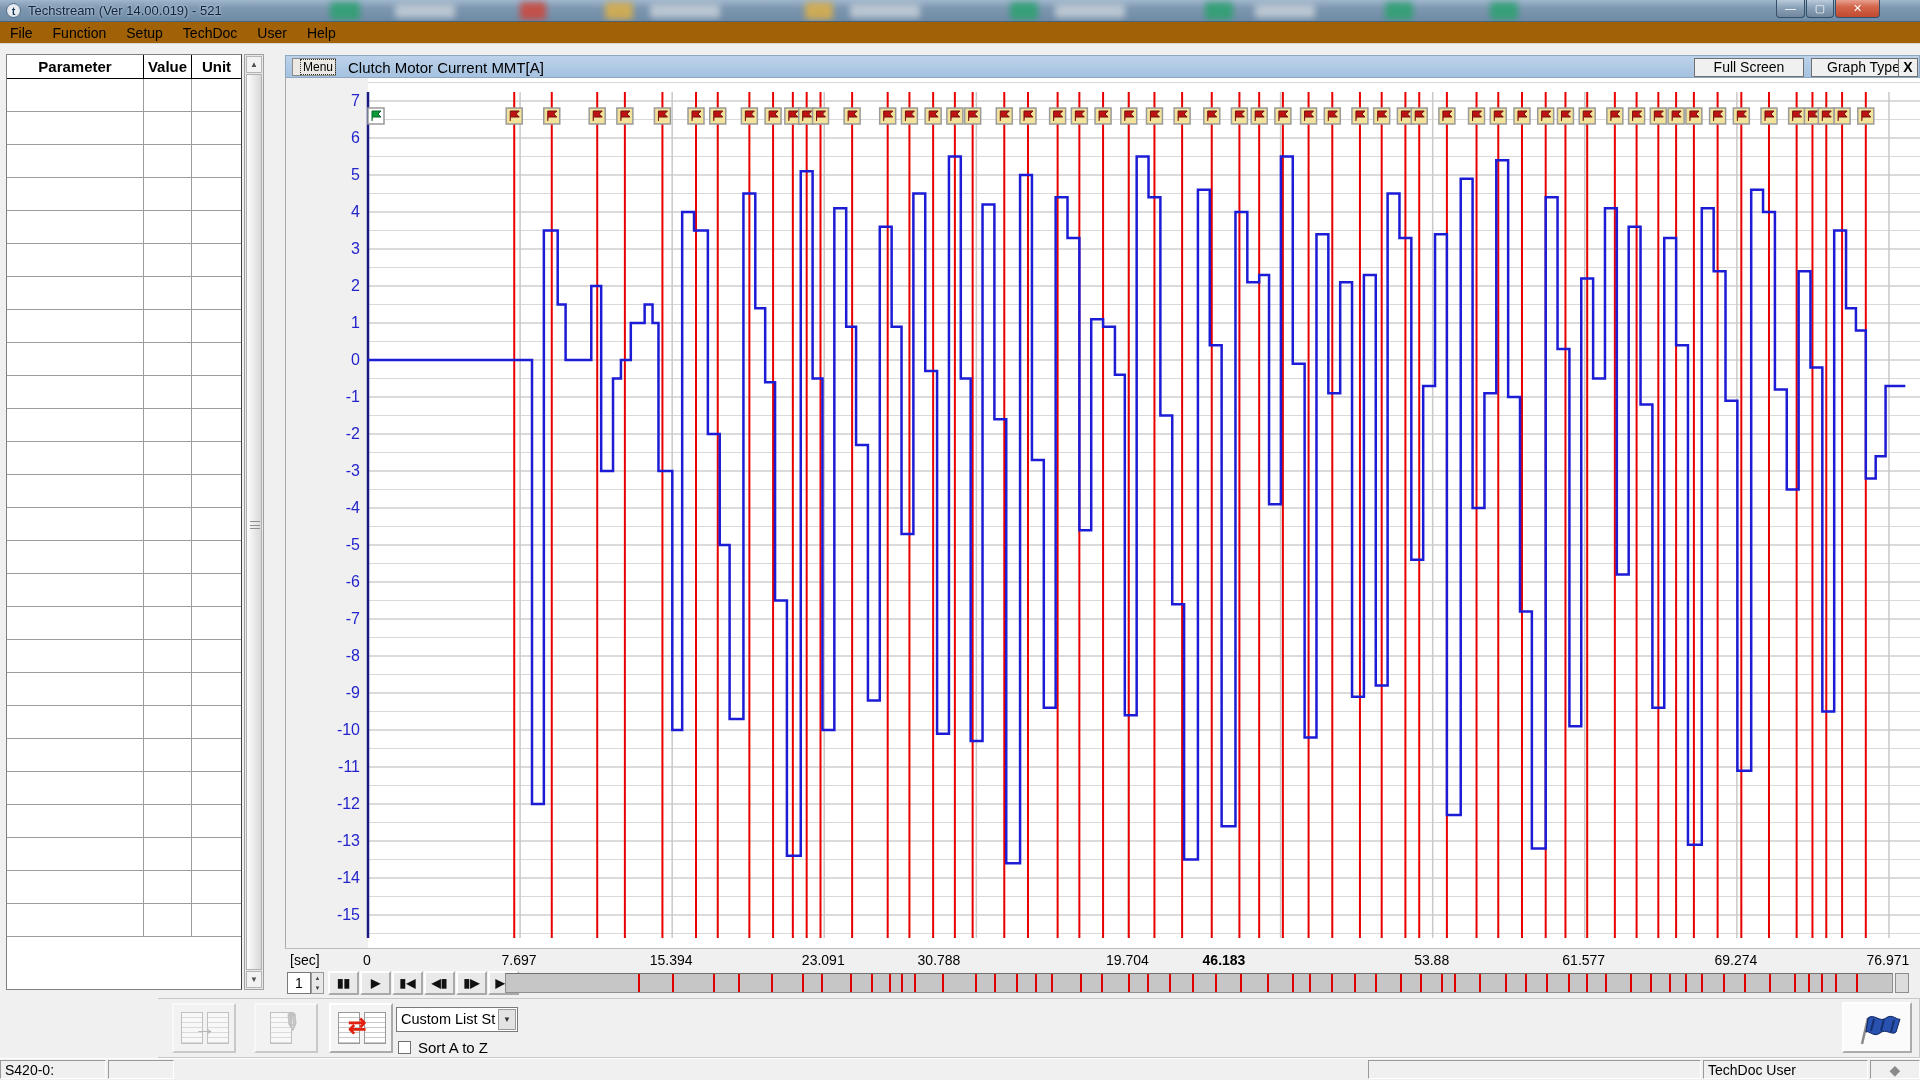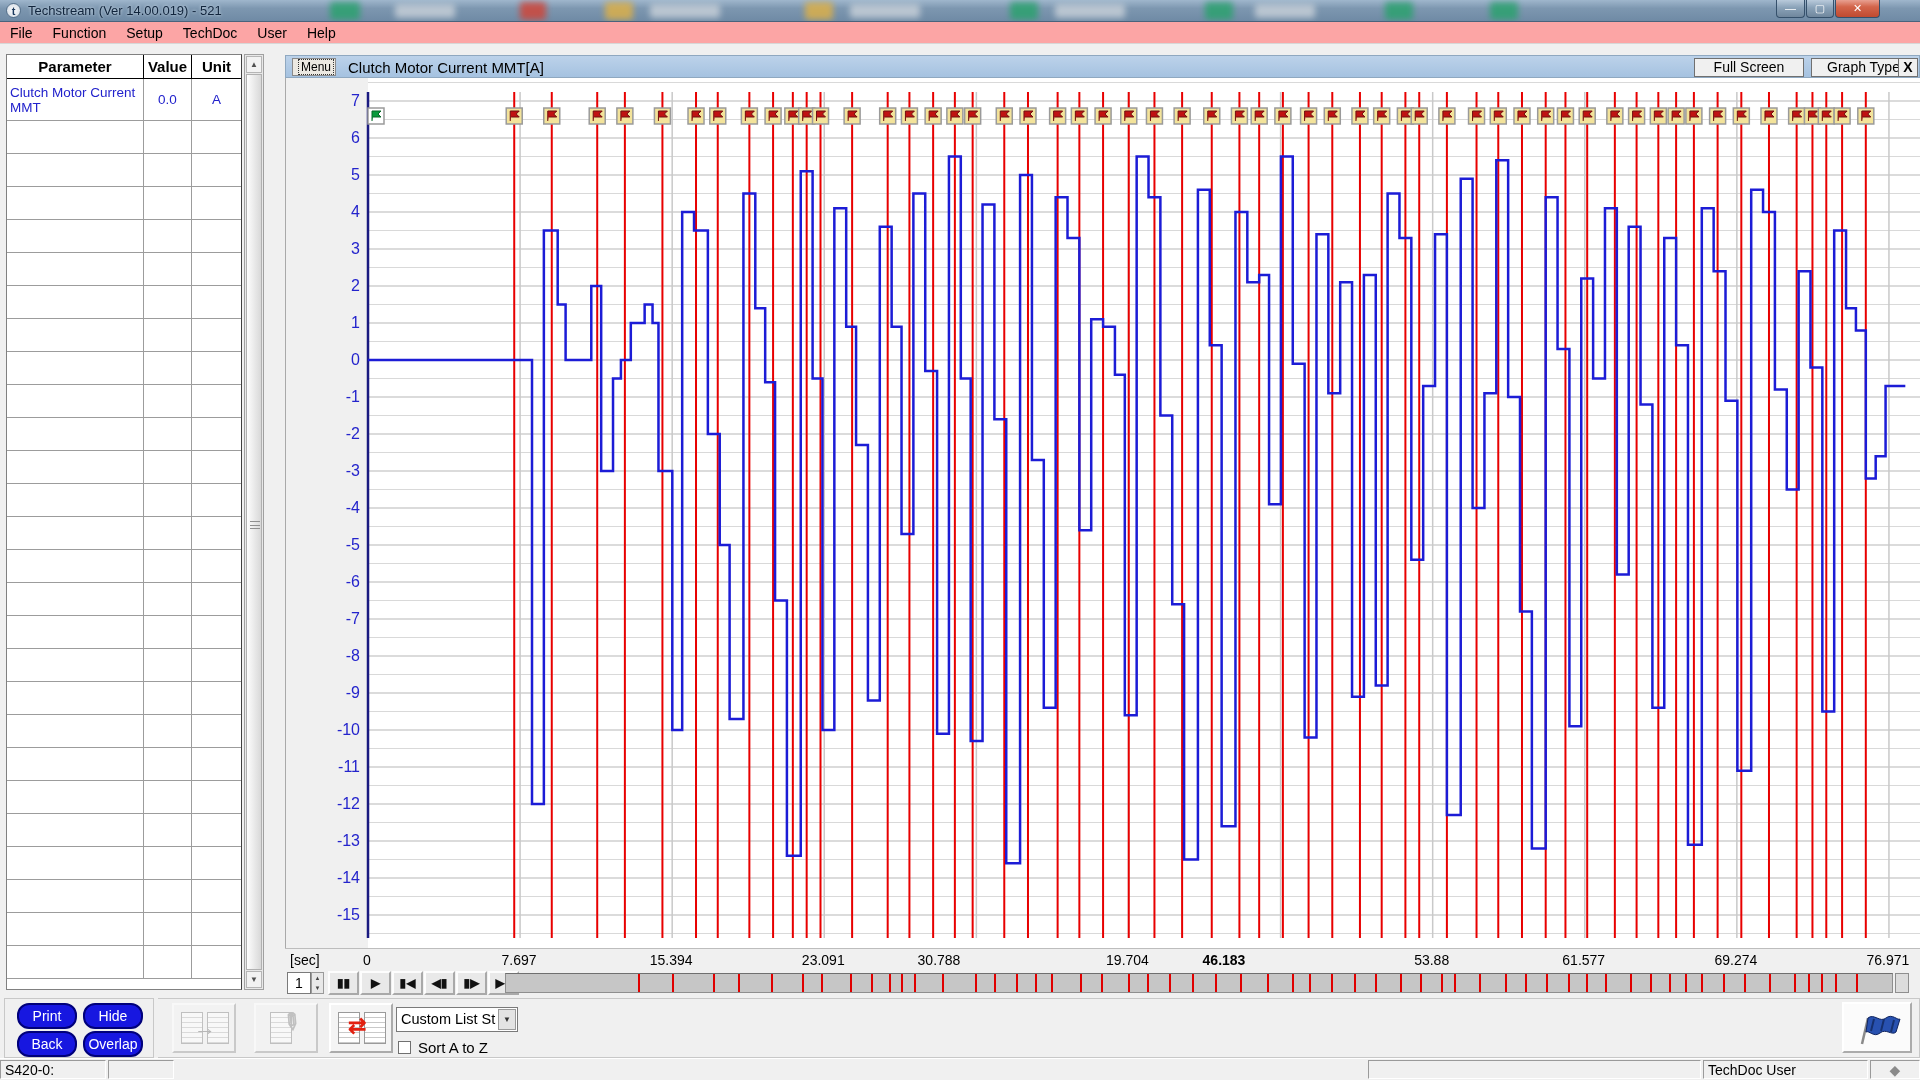--- a/index.html
+++ b/index.html
@@ -19,21 +19,21 @@
     text-shadow:0 0 3px #dce8f2; white-space:nowrap; }
   .winbtn { top:0; height:18px; border:1px solid #35506b; border-top:none;
     border-radius:0 0 4px 4px; color:#fff; text-align:center; line-height:16px;
     font-size:11px; background:linear-gradient(#b9cadb,#8aa2b8 45%,#70879d); }
   #btn-min  { left:1776px; width:29px; }
   #btn-max  { left:1806px; width:28px; }
   #btn-close{ left:1835px; width:45px;
     background:linear-gradient(#e8a091,#d3654b 40%,#c04a30); }
 
   
-  #menubar { left:0; top:22px; width:1920px; height:22px; background:#fca5a5;
+  #menubar { left:0; top:22px; width:1920px; height:22px; background:#a16207;
     border-bottom:1px solid #d7d7d7; }
   .menu-item { display:inline-block; padding:3px 10px 0 10px; font-size:14px; color:#000; height:22px; }
 
   
   #param-table { left:6px; top:54px; width:236px; height:936px; background:#fff;
     border:1px solid #808080; border-right:1px solid #404040; }
   .tbl-header { display:flex; height:24px; border-bottom:1px solid #000;
     font-weight:bold; font-size:15px; }
   .tbl-header div { border-right:1px solid #000; display:flex; align-items:center; justify-content:center; }
   .col-p { width:137px; } .col-v { width:48px; } .col-u { width:49px; border-right:none!important; }
@@ -48,21 +48,21 @@
   #tbl-thumb { position:absolute; left:1px; top:19px; width:16px; height:896px;
     background:linear-gradient(90deg,#fdfdfd,#d8d8d8); border:1px solid #b0b0b0; }
   #tbl-grip { position:absolute; left:3px; top:446px; width:10px; height:8px;
     border-top:1px solid #909090; border-bottom:1px solid #909090; }
   #tbl-grip::after { content:""; position:absolute; left:0; top:3px; width:10px; height:1px; background:#909090; }
 
   
   #graph-header { left:285px; top:55px; width:1635px; height:23px;
     background:linear-gradient(#bcd2ea,#a5c2e0); border:1px solid #8fa8c0; }
   #menu-btn { left:6px; top:2px; width:44px; height:18px; background:#ece9e2;
-    border:1px solid #8a8a8a; font-size:12px; text-align:left; line-height:16px;padding-left:6px; }
+    border:1px solid #8a8a8a; font-size:12px; text-align:right; line-height:16px; }
   #menu-btn span { outline:1px dotted #333; padding:0 2px; }
   #graph-title { left:62px; top:3px; font-size:15px; color:#000; }
   .hdr-btn { top:2px; height:19px; background:#f0f0f0; border:1px solid #707070;
     font-size:14px; text-align:center; line-height:17px; }
   #btn-fullscreen { left:1408px; width:110px; }
   #btn-graphtype  { left:1525px; width:105px; }
   #btn-x          { left:1612px; width:20px; font-weight:bold; }
 
   #plot-wrap { left:285px; top:78px; width:1635px; height:870px; background:#fff;
     border-left:1px solid #a9a9a9; }
@@ -140,25 +140,20 @@
 
 <div class="abs" id="menubar"><div class="menu-item">File</div><div class="menu-item">Function</div><div class="menu-item">Setup</div><div class="menu-item">TechDoc</div><div class="menu-item">User</div><div class="menu-item">Help</div></div>
 
 <div class="abs" id="param-table">
   <div class="tbl-header">
     <div class="col-p">Parameter</div>
     <div class="col-v">Value</div>
     <div class="col-u">Unit</div>
   </div>
   <div id="tbl-body">
-      <div class="tbl-row" style="height: 42px;">
-        <div class="col-p">Clutch Motor Current MMT</div>
-        <div class="col-v">0.0</div>
-        <div class="col-u">A</div>
-      </div>
       <div class="tbl-row" style="height: 33px;">
         <div class="col-p"></div>
         <div class="col-v"></div>
         <div class="col-u"></div>
       </div>
       <div class="tbl-row" style="height: 33px;">
         <div class="col-p"></div>
         <div class="col-v"></div>
         <div class="col-u"></div>
       </div>
@@ -757,26 +752,20 @@
       <div class="tl-tick" style="left: 1288.02px;"></div>
       <div class="tl-tick" style="left: 1302.27px;"></div>
       <div class="tl-tick" style="left: 1314.74px;"></div>
       <div class="tl-tick" style="left: 1328.99px;"></div>
       <div class="tl-tick" style="left: 1350.37px;"></div>
     </div>
   <div class="abs" id="tl-endcap"></div>
 </div>
 
 <div class="abs" id="bottombar">
-  <div class="abs" id="btn-panel">
-    <div class="blue-btn" style="left:12px;top:4px">Print</div>
-    <div class="blue-btn" style="left:78px;top:4px">Hide</div>
-    <div class="blue-btn" style="left:12px;top:32px">Back</div>
-    <div class="blue-btn" style="left:78px;top:32px">Overlap</div>
-  </div>
   <div class="abs" id="tool-strip">
     <div class="tool-btn" style="left:14px;opacity:.55">
       <span class="page" style="left:7px;top:7px"></span>
       <span class="page" style="left:33px;top:7px"></span>
       <span class="tool-glyph" style="left:20px;top:10px;color:#8a8a8a">→</span>
     </div>
     <div class="tool-btn" style="left:96px;opacity:.55">
       <span class="page" style="left:14px;top:7px"></span>
       <span class="tool-glyph" style="left:26px;top:4px;color:#9a9a9a;transform:rotate(40deg)">✎</span>
     </div>

